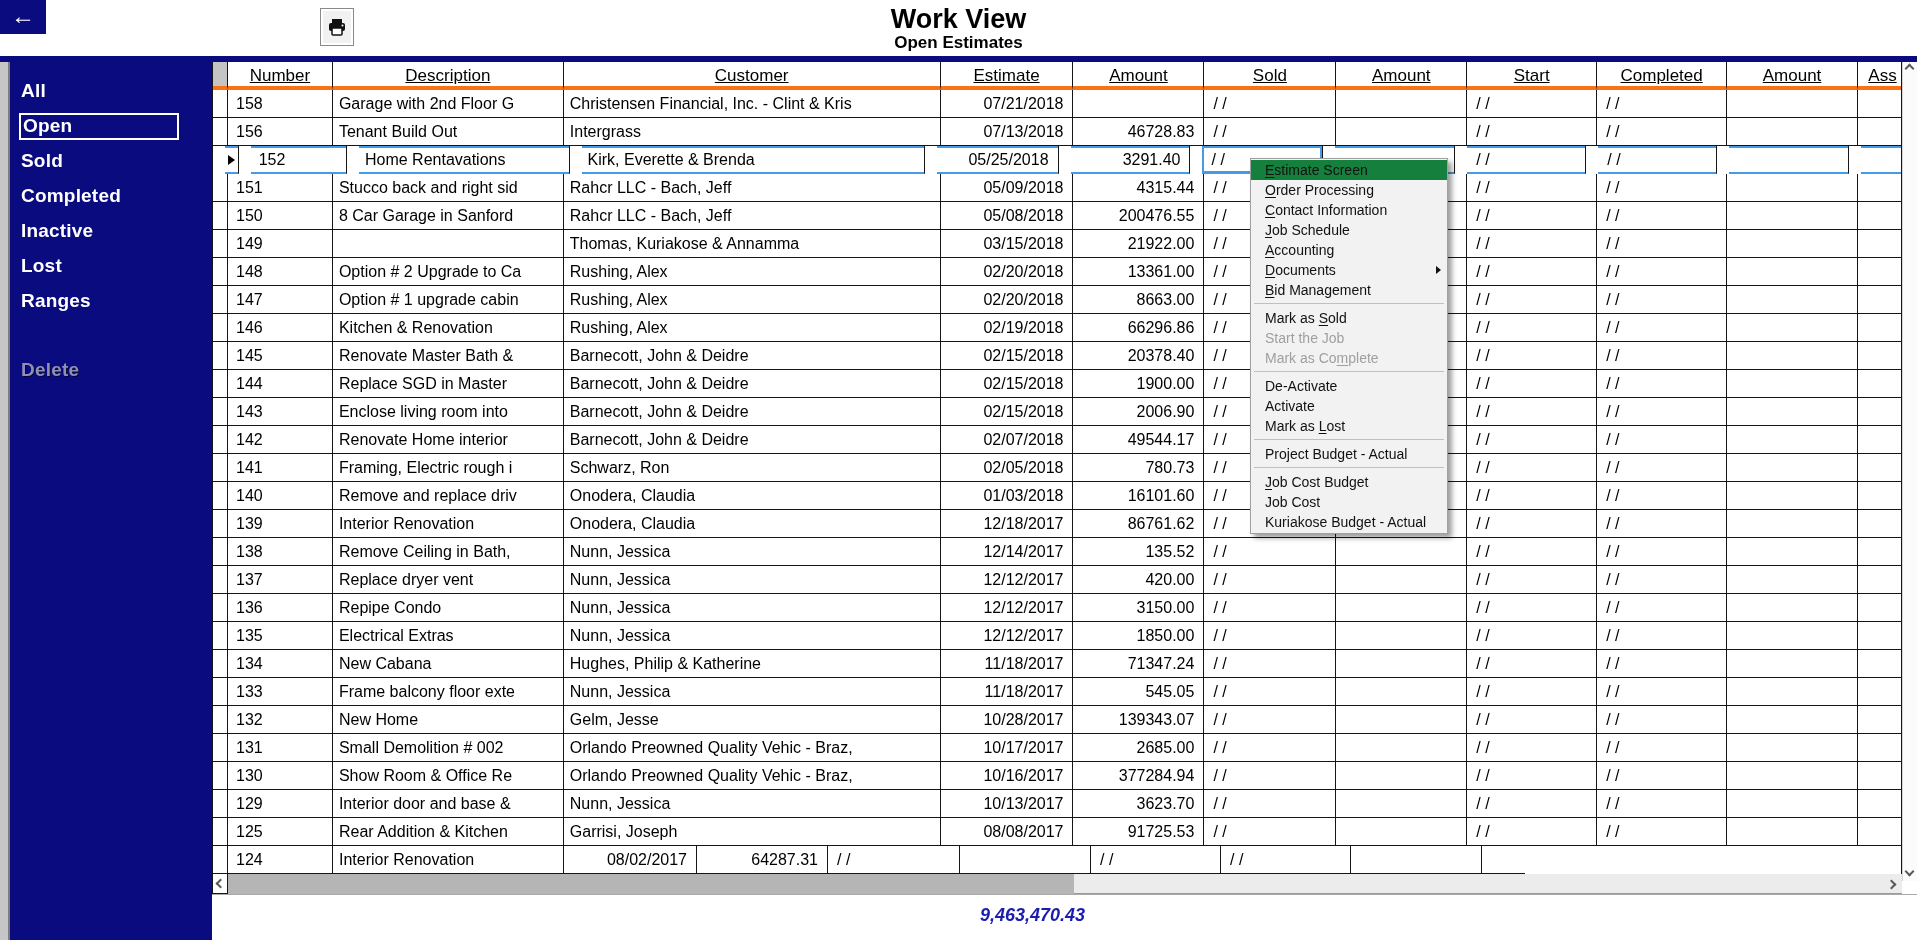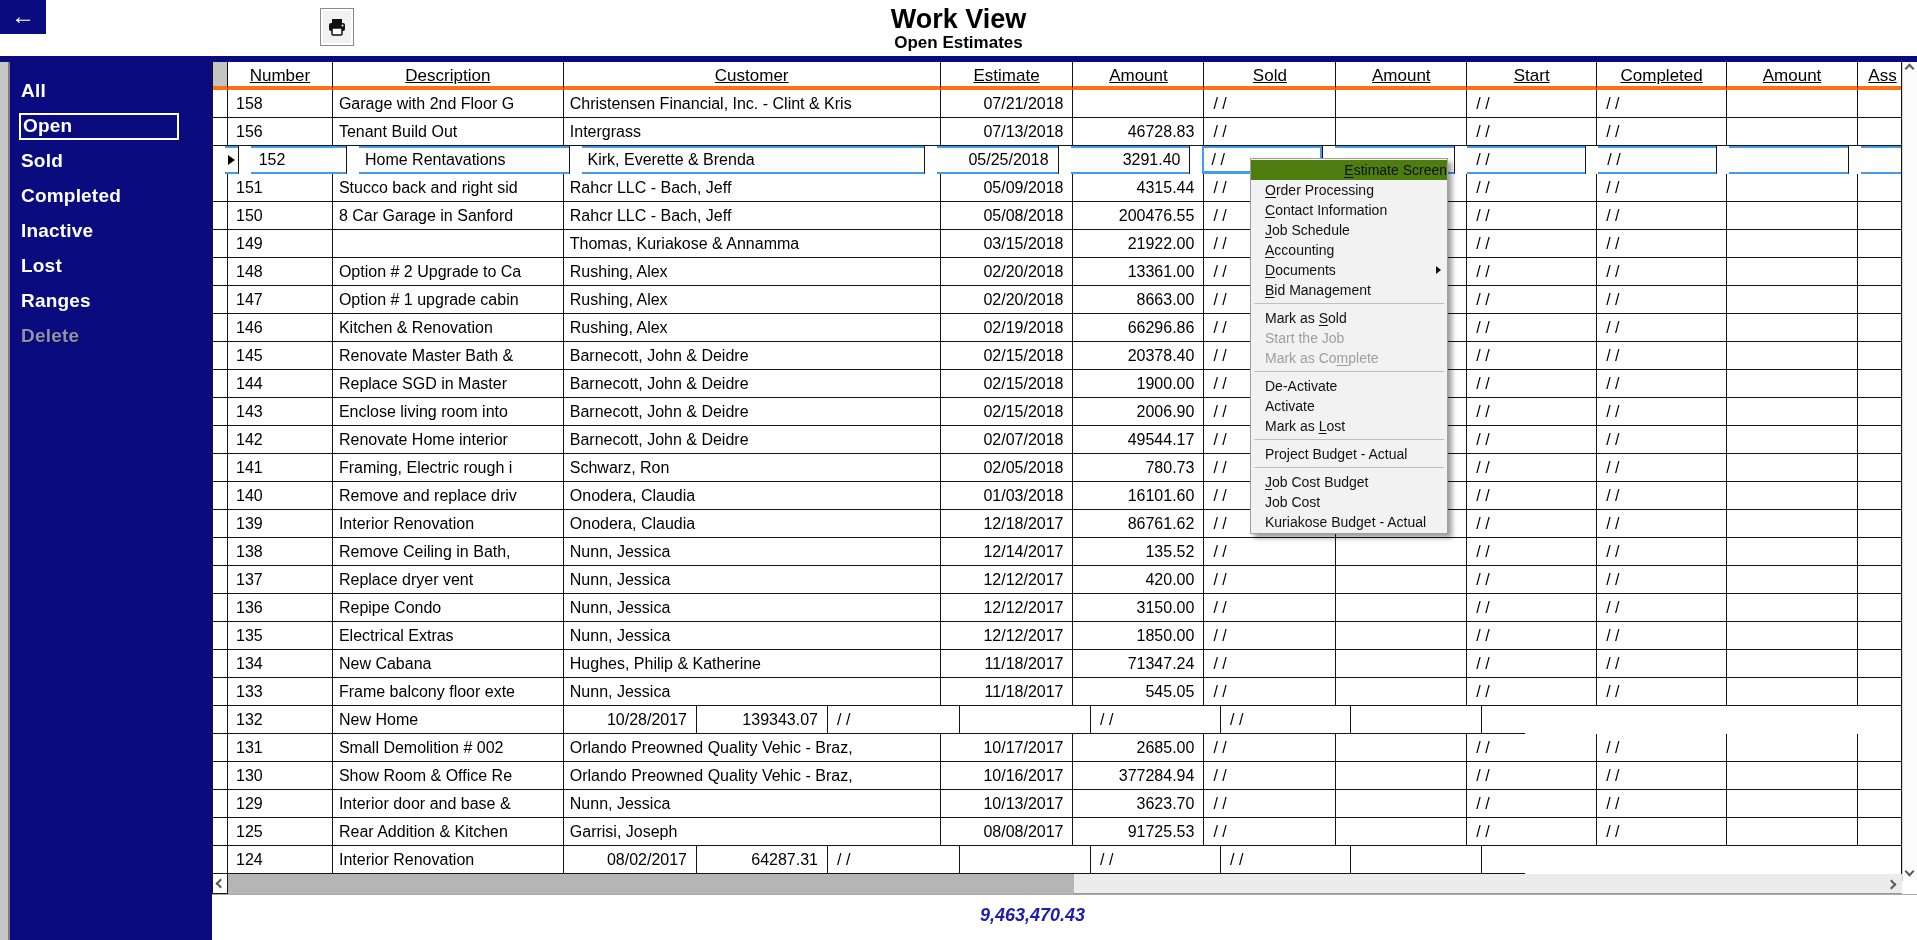--- a/index.html
+++ b/index.html
@@ -27,21 +27,21 @@
                 background:#c6c6c6; border-right:2px solid #7e7e7e; }
   .sidebar { position:absolute; left:10px; top:62px; width:202px; height:878px;
              background:#0b0b80; padding-top:12px; }
   .side-item { height:35px; display:flex; align-items:center;
                padding-left:9px; color:#fff; font-size:19px; font-weight:bold;
                letter-spacing:.2px; cursor:pointer; }
   .side-item .lbl { padding:1px 6px 2px 2px; }
   .side-item.selected .lbl { border:2px solid #fff; padding:0 6px 1px 2px;
                              min-width:160px; }
   .side-item.disabled { color:#8f8fb4; cursor:default;
-                        text-shadow:1px 1px 0 rgba(0,0,0,.55); }
+                        text-shadow:1px 1px 0 rgba(0,0,0,.55);margin-top:34px; }
 
   
   .grid { position:absolute; left:212px; top:62px; width:1690px; height:812px;
           border-left:1px solid #151515; border-right:1px solid #151515;
           background:#fff; }
   .grow { display:flex; height:28px; background:#fff; }
   .gcell { height:100%; border-right:1px solid #151515; overflow:hidden;
            white-space:nowrap; font-size:16px; line-height:27px; color:#000; }
   .grow  .gcell { border-bottom:1px solid #151515; }
   .ghead .gcell { border-bottom:4px solid #f97316; font-size:17px;
@@ -89,21 +89,21 @@
   .grand-total { position:absolute; left:905px; top:905px; width:255px;
                  text-align:center; font-size:18px; font-weight:bold;
                  color:#1c1cb0;font-style:italic; }
 
   
   .cmenu { position:absolute; left:1250px; top:158px; width:198px;
            background:#f2f2f2; border:1px solid #a0a0a0;
            box-shadow:4px 4px 5px rgba(0,0,0,.38); padding:1px 0; }
   .citem { position:relative; height:20px; line-height:20px; font-size:14px;
            color:#111; padding-left:14px; white-space:nowrap; cursor:pointer; }
-  .citem.hl { background:#4d7c0f;text-align:right; }
+  .citem.hl { background:#15803d; }
   .citem.disabled { color:#9f9f9f; cursor:default; }
   .csep { height:8px; position:relative; }
   .csep::after { content:""; position:absolute; left:3px; right:3px; top:3px;
                  height:1px; background:#c0c0c0; }
   .sub-arrow { position:absolute; right:6px; top:6px; width:0; height:0;
                border-left:5px solid #111; border-top:4px solid transparent;
                border-bottom:4px solid transparent; }
   .citem u { text-decoration:underline; text-underline-offset:2px; }
 </style>
 </head>
@@ -482,20 +482,21 @@
           <div class="gcell c-amt2"></div>
           <div class="gcell c-start">/ /</div>
           <div class="gcell c-comp">/ /</div>
           <div class="gcell c-amt3"></div>
           <div class="gcell c-ass"></div>
         </div>
         <div class="grow">
           <div class="gcell c-gut"></div>
           <div class="gcell c-num">132</div>
           <div class="gcell c-desc">New Home</div>
+          <div class="gcell c-cust">Gelm, Jesse</div>
           <div class="gcell c-est">10/28/2017</div>
           <div class="gcell c-amt">139343.07</div>
           <div class="gcell c-sold">/ /</div>
           <div class="gcell c-amt2"></div>
           <div class="gcell c-start">/ /</div>
           <div class="gcell c-comp">/ /</div>
           <div class="gcell c-amt3"></div>
           <div class="gcell c-ass"></div>
         </div>
         <div class="grow">

